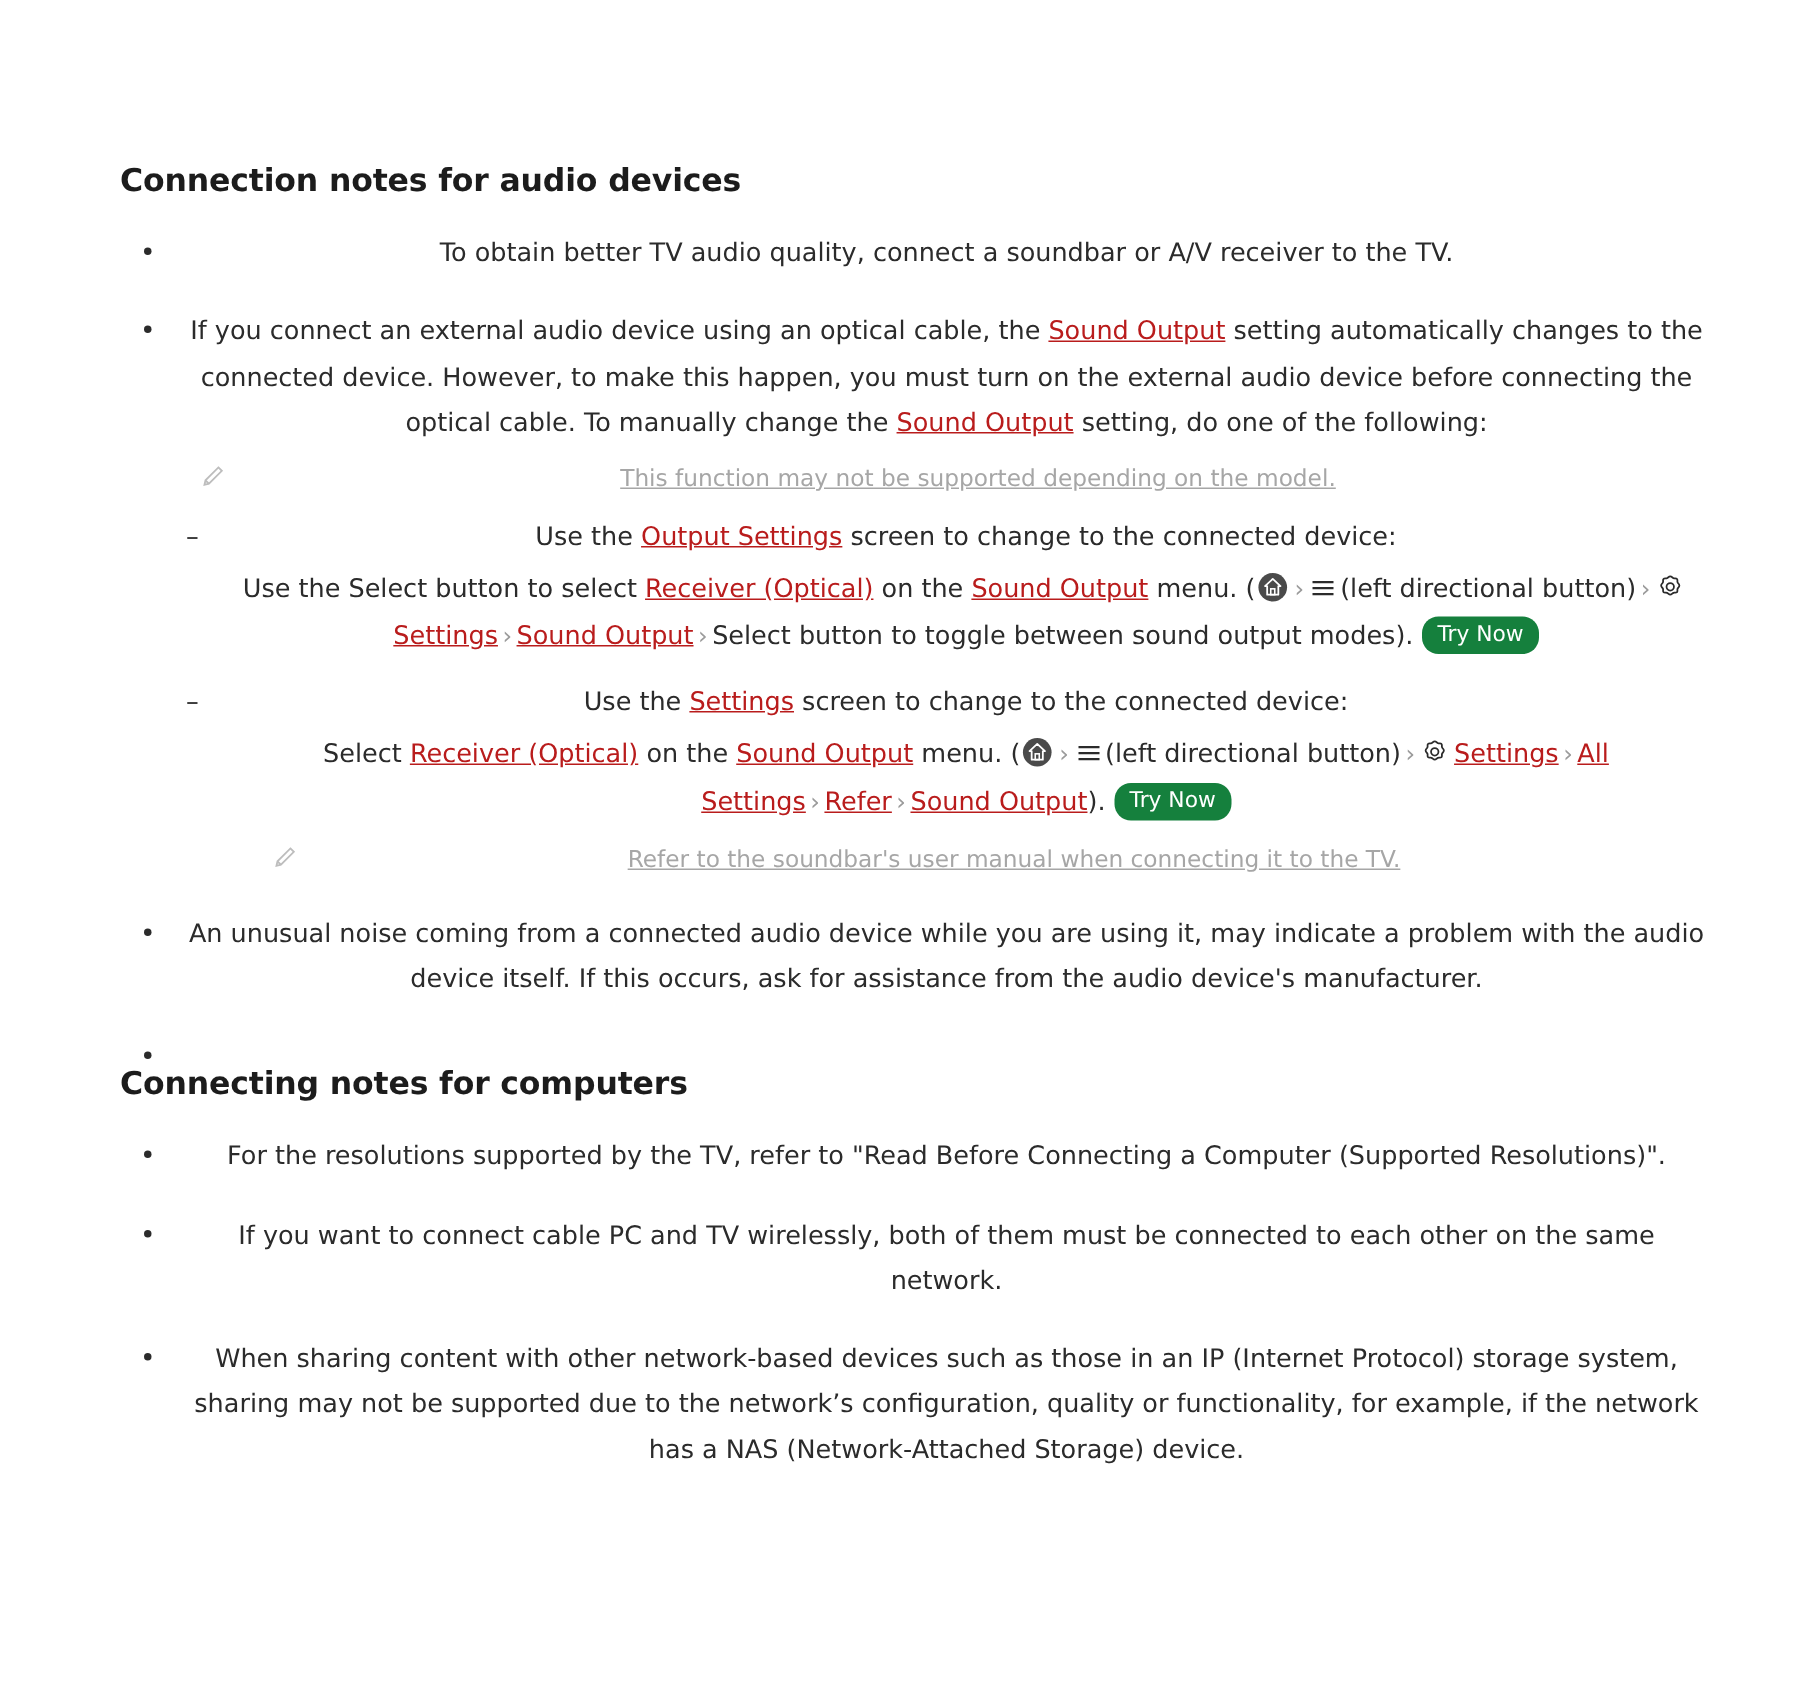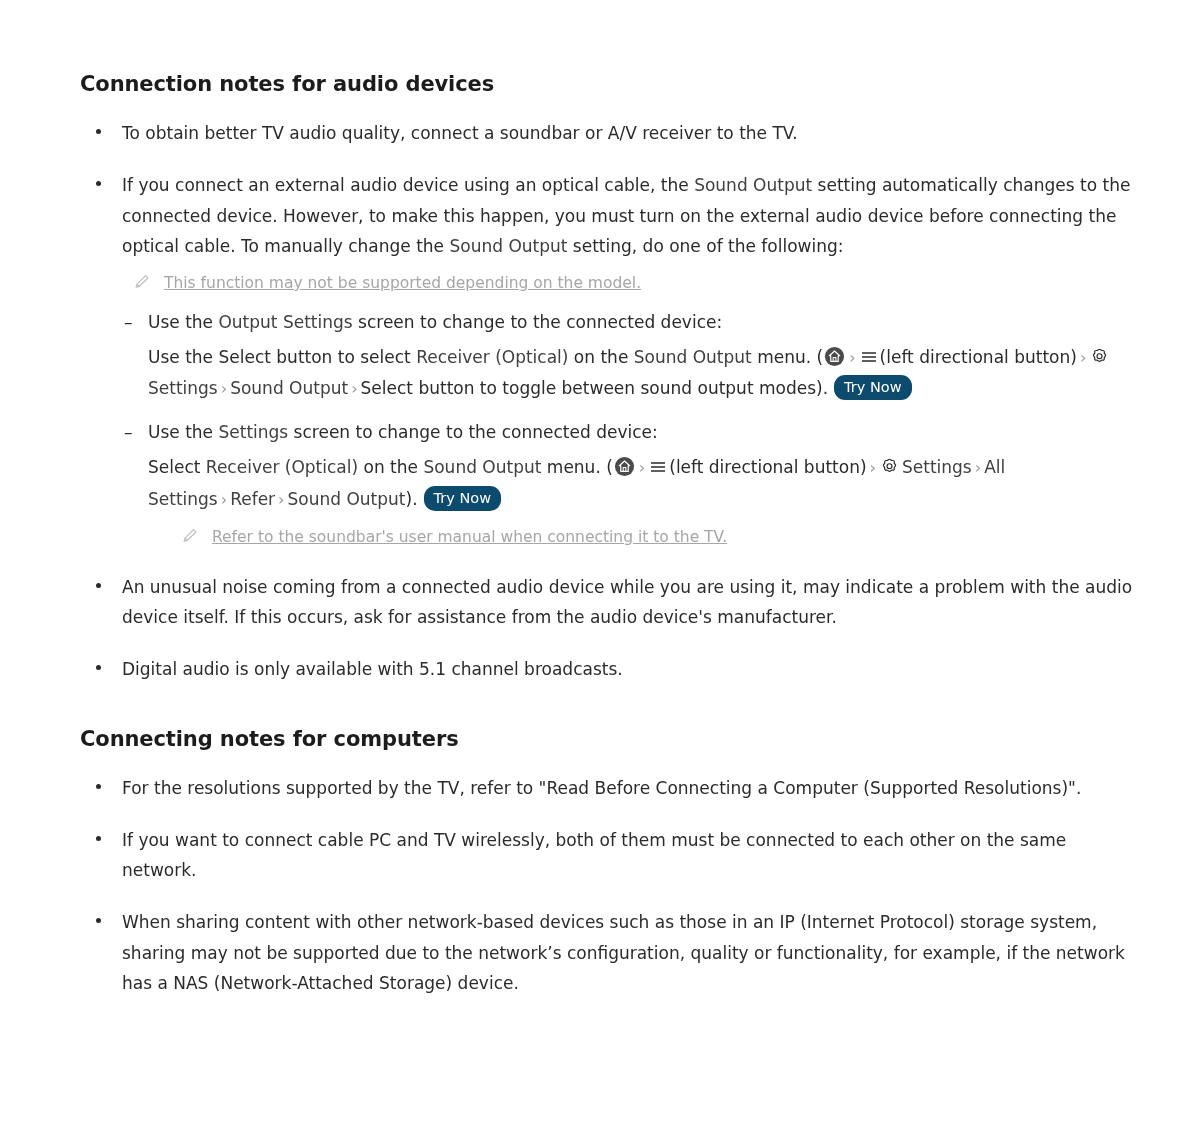--- a/index.html
+++ b/index.html
@@ -13,37 +13,39 @@
     font-family: "DejaVu Sans", "Liberation Sans", sans-serif;
     color: #2b2b2b;
     -webkit-font-smoothing: antialiased;
   }
   .page {
     position: relative;
     width: 1196px;
     height: 856px;
     box-sizing: border-box;
     padding: 72px 56px 0 80px;
+    margin-top: 36px;
   }
 
   h2.section-heading {
     font-size: 21px;
     font-weight: 700;
     color: #1c1c1c;
     margin: 0 0 22px 0;
     letter-spacing: -0.1px;
   }
   .section + .section {
     margin-top: 42px;
   }
 
   ul.bullets {
     list-style: none;
     margin: 0;
     padding: 0;
+    text-align: center;
   }
   li.bullet {
     position: relative;
     padding-left: 42px;
     margin-bottom: 22px;
     font-size: 17px;
     line-height: 1.78;
     color: #2b2b2b;
   }
   li.bullet:last-child { margin-bottom: 0; }
@@ -96,21 +98,22 @@
   .sub-detail {
     font-size: 17px;
     line-height: 1.85;
     margin: 4px 0 14px 0;
   }
 
   .lvl1 { margin-left: 40px; }
   .lvl2 { margin-left: 22px; }
 
   .link {
-    color: #404040;
+    color: #b91c1c;
+    text-decoration: underline;
   }
   .underlined {
     text-underline-offset: 3px;
     color: #2b2b2b;
   }
 
   .chev {
     color: #9b9b9b;
     font-size: 16px;
     padding: 0 3px;
@@ -134,21 +137,21 @@
   .gear-icon {
     display: inline-block;
     width: 19px;
     height: 19px;
     vertical-align: -3px;
     margin: 0 3px 0 1px;
   }
 
   .try-now {
     display: inline-block;
-    background: #0c4a6e;
+    background: #15803d;
     color: #ffffff;
     font-size: 14.5px;
     line-height: 1;
     padding: 5px 10px 6px 10px;
     border-radius: 11px;
     margin-left: 6px;
     vertical-align: 2px;
     white-space: nowrap;
   }
 </style>
@@ -252,21 +255,20 @@
         </ul>
       </li>
 
       <li class="bullet">
         <span class="dot"></span>
         <span>An unusual noise coming from a connected audio device while you are using it, may indicate a problem with the audio device itself. If this occurs, ask for assistance from the audio device's manufacturer.</span>
       </li>
 
       <li class="bullet">
         <span class="dot"></span>
-        <span>Digital audio is only available with 5.1 channel broadcasts.</span>
       </li>
 
     </ul>
   </div>
 
   <div class="section">
 
     <h2 class="section-heading">Connecting notes for computers</h2>
 
     <ul class="bullets">

